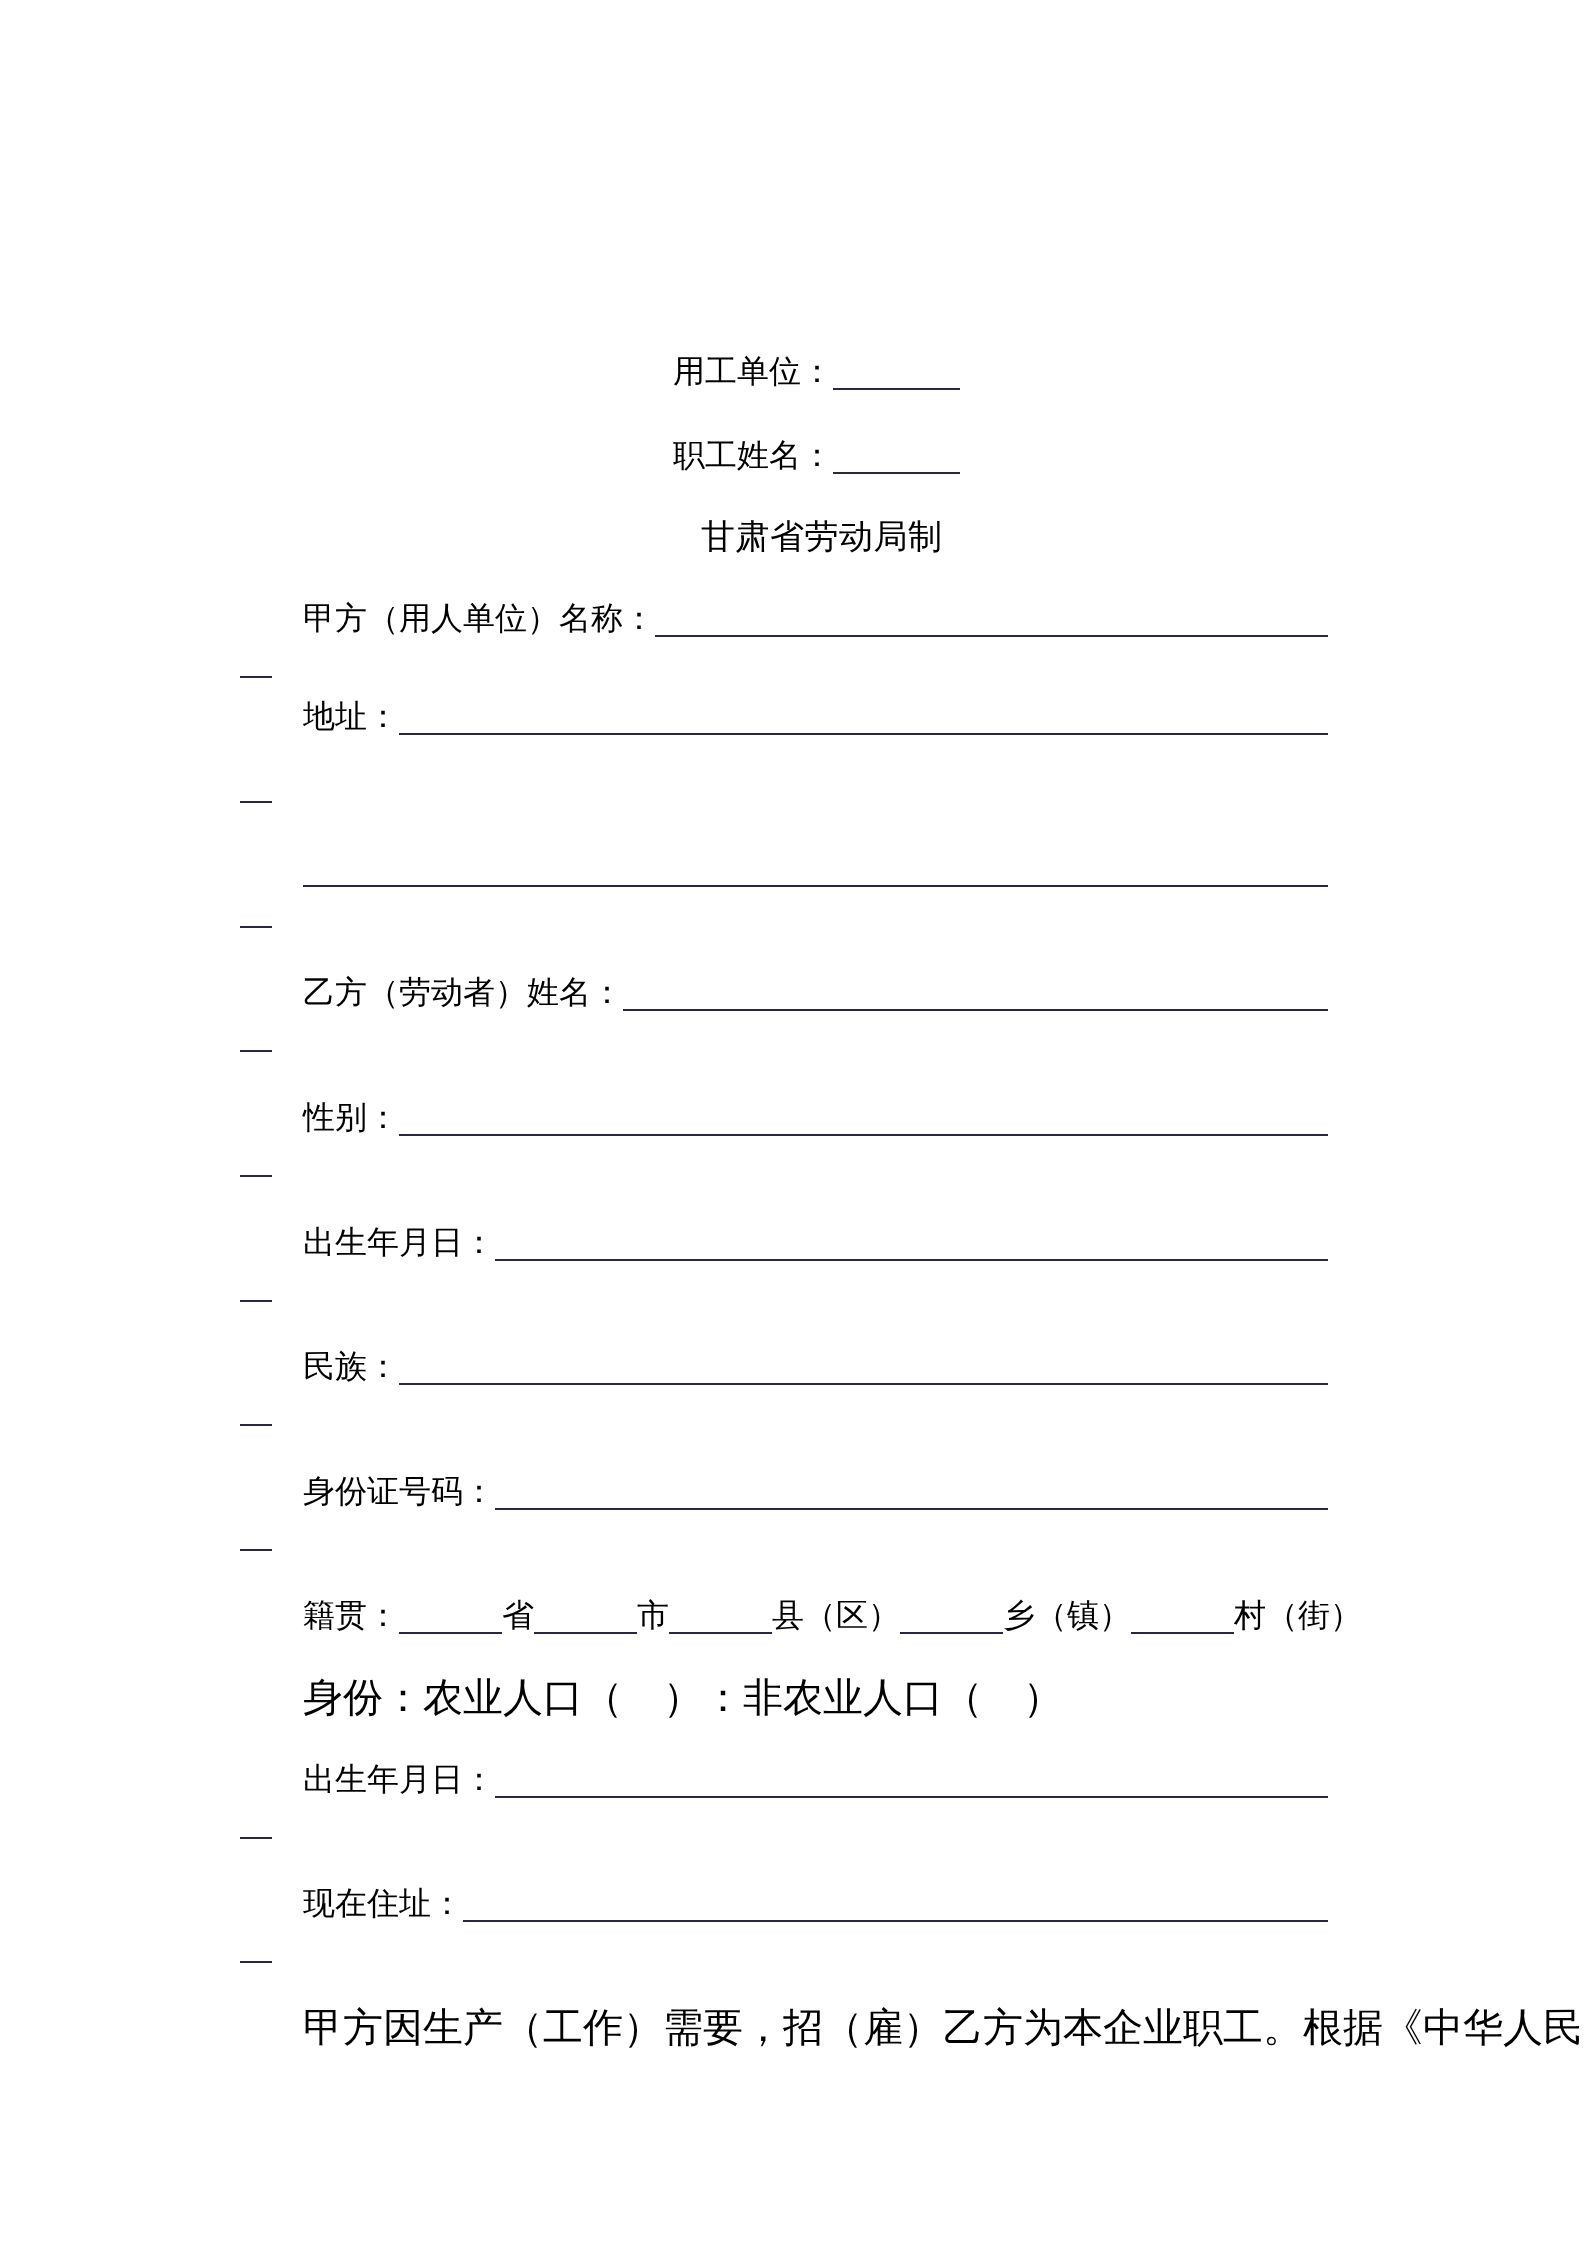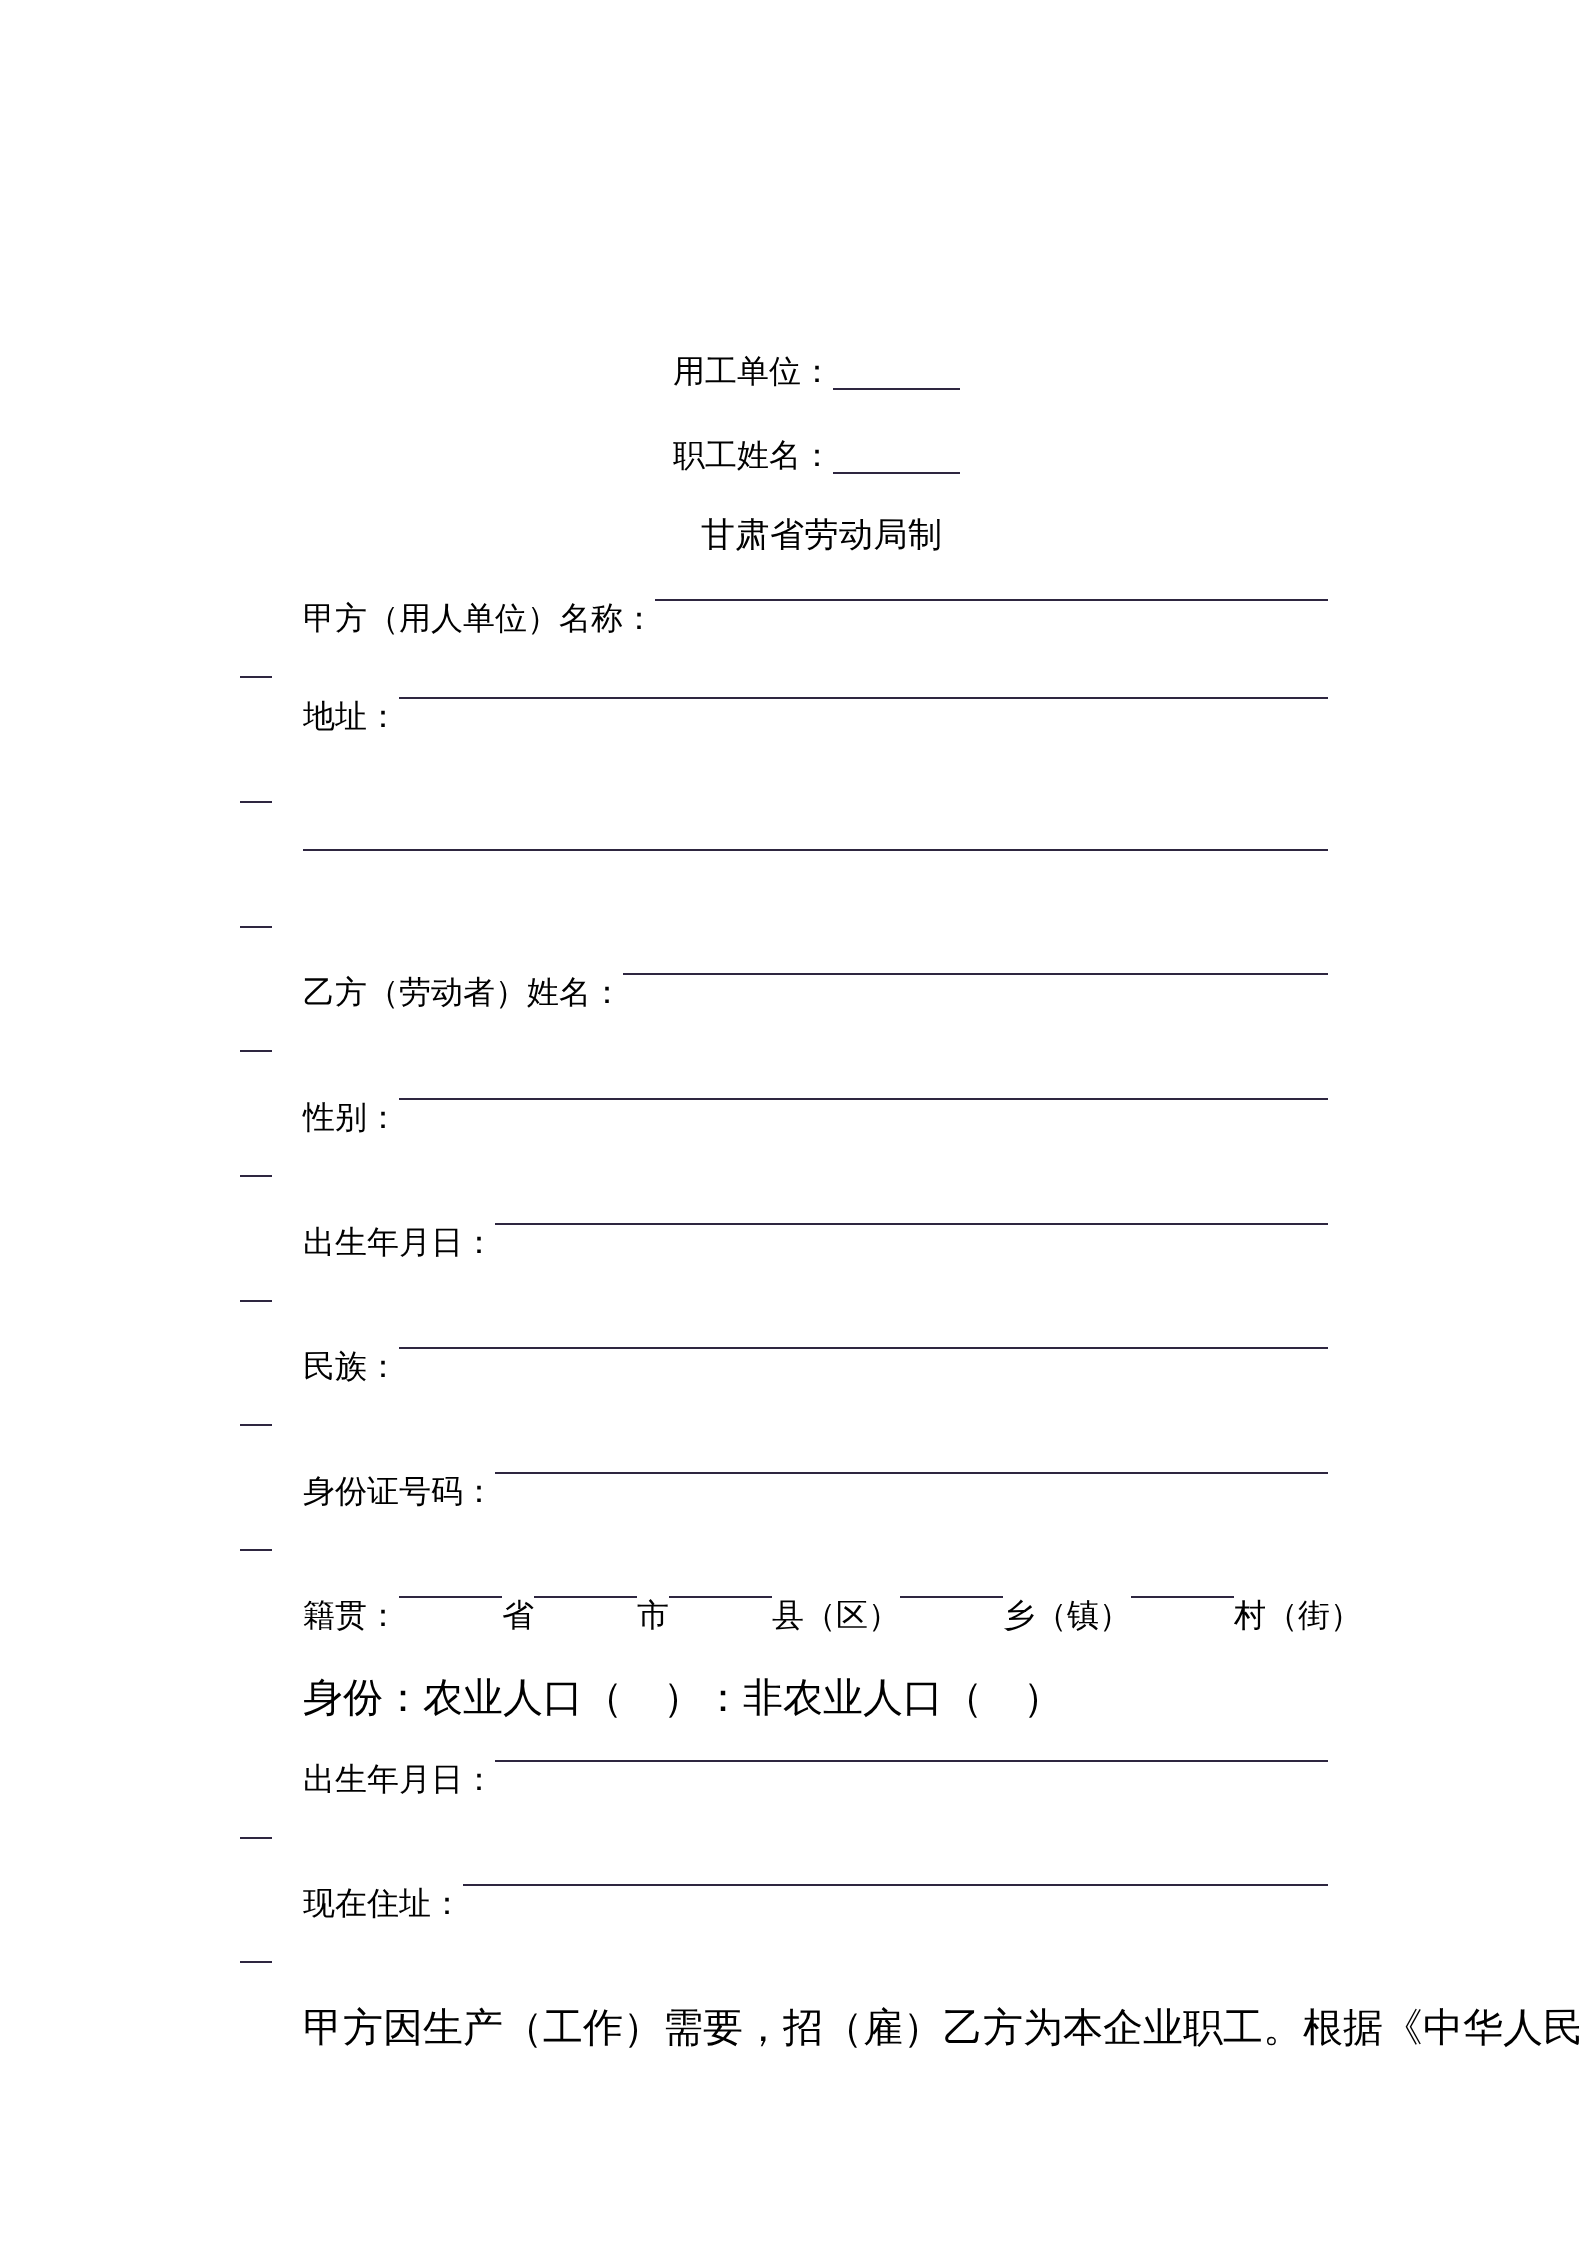--- a/index.html
+++ b/index.html
@@ -24,28 +24,27 @@
   }
   .issuer{
     position:absolute;
     left:701px;
     top:517px;
     height:40px;
     line-height:40px;
     font-size:34px;
     letter-spacing:0.5px;
     white-space:nowrap;
-    font-family:Liberation Mono, monospace;
   }
   .row{
     position:absolute;
     left:303px;
     width:1025px;
     display:flex;
-    align-items:flex-start;
+    align-items:flex-end;
     height:38px;
     line-height:38px;
     font-size:32px;
     white-space:nowrap;
   }
   .row .label{flex:0 0 auto;}
   .fill{
     flex:1 1 auto;
     border-bottom:2px solid #2e2640;
   }

